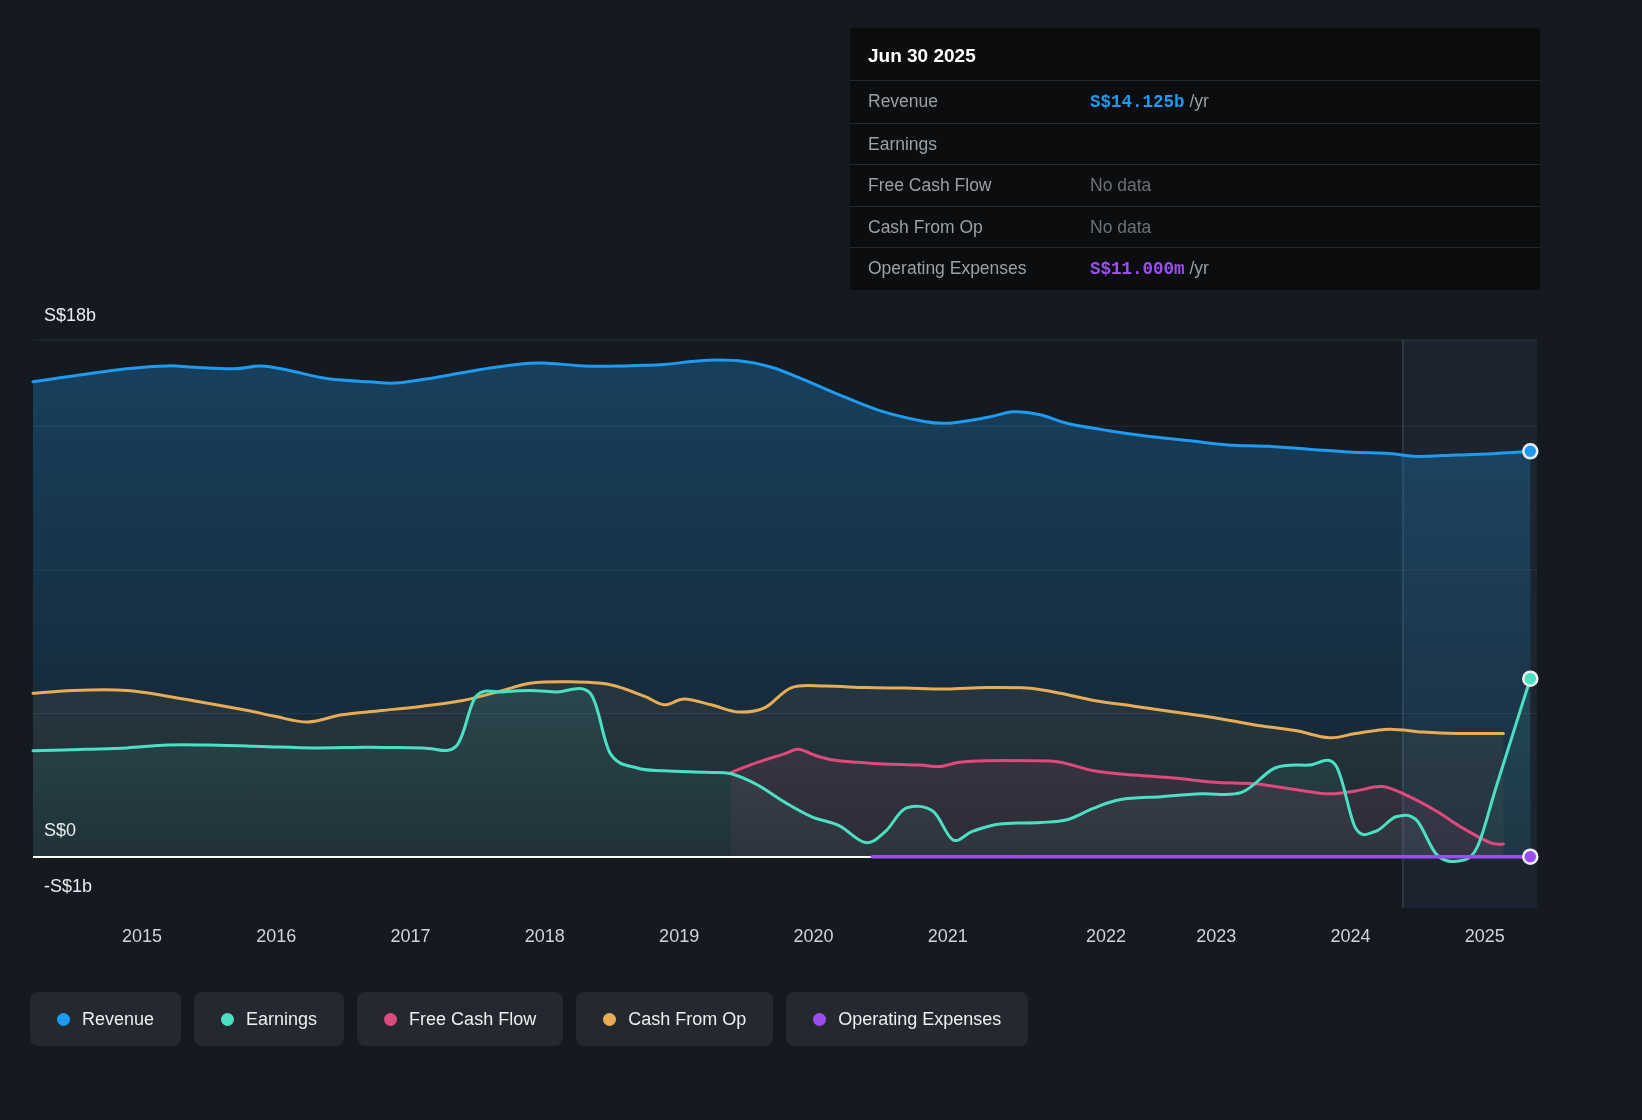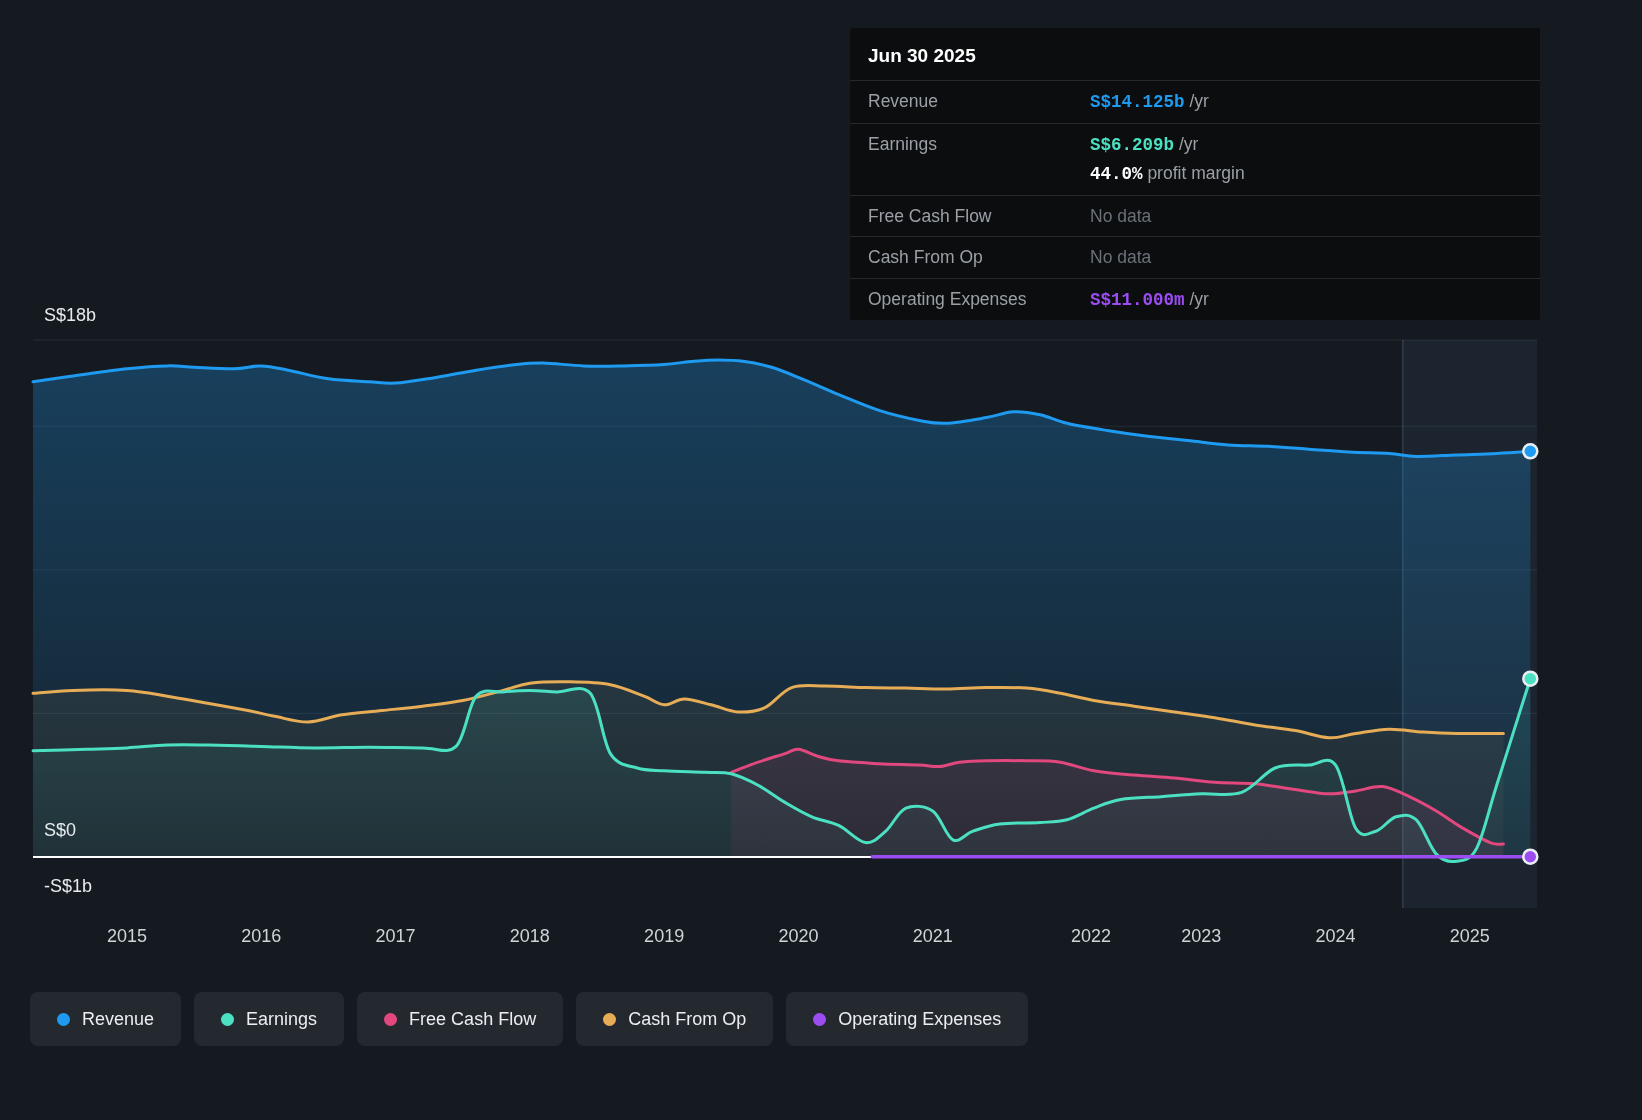--- a/index.html
+++ b/index.html
@@ -5,21 +5,21 @@
   * { margin:0; padding:0; box-sizing:border-box; }
   html,body { background:#0f1216; }
   body { font-family:"Liberation Sans","DejaVu Sans",sans-serif; }
   .stage { position:relative; width:1642px; height:1120px; background:#151a20; overflow:hidden; }
   #chart-svg { position:absolute; left:0; top:0; }
 
   
   .ylab { position:absolute; left:44px; color:#e8ebee; font-size:18px; font-weight:500; }
 
   
-  #xlabels { position:absolute; left:0; top:926px; width:1386px; height:26px; }
+  #xlabels { position:absolute; left:15px; top:926px; width:1386px; height:26px; }
   .xlab { position:absolute; top:0; transform:translateX(-50%); color:#cfd4d9; font-size:18px; }
 
   
   .tooltip { position:absolute; top:28px; right:102px; width:690px; background:#0b0d0f;
              border-radius:3px; font-size:17.5px; z-index:5; }
   .tt-title { font-size:19px; font-weight:700; color:#ffffff; padding:17px 18px 13px 18px; }
   .tt-row { display:flex; padding:8px 18px; border-top:1px solid #25282d; line-height:1.4; }
   .tt-label { flex:0 0 222px; color:#9aa0a6; }
   .tt-value { color:#ffffff; }
   .tt-value b { font-weight:700;font-family:Liberation Mono, monospace; }
@@ -100,24 +100,20 @@
   <div class="tooltip">
     <div class="tt-title">Jun 30 2025</div>
 
     <div class="tt-row">
       <span class="tt-label">Revenue</span>
       <span class="tt-value"><b style="color: rgb(30, 155, 240);">S$14.125b</b><span class="tt-per"> /yr</span></span>
     </div>
 
     <div class="tt-row">
       <span class="tt-label">Earnings</span>
-      <span class="tt-value">
-        <span><b style="color: rgb(76, 224, 195);">S$6.209b</b><span class="tt-per"> /yr</span></span>
-        <span class="tt-margin"><b>44.0%</b><span class="tt-per"> profit margin</span></span>
-      </span>
     </div>
 
     <div class="tt-row">
       <span class="tt-label">Free Cash Flow</span>
       <span class="tt-value tt-nodata">No data</span>
     </div>
 
     <div class="tt-row">
       <span class="tt-label">Cash From Op</span>
       <span class="tt-value tt-nodata">No data</span>

